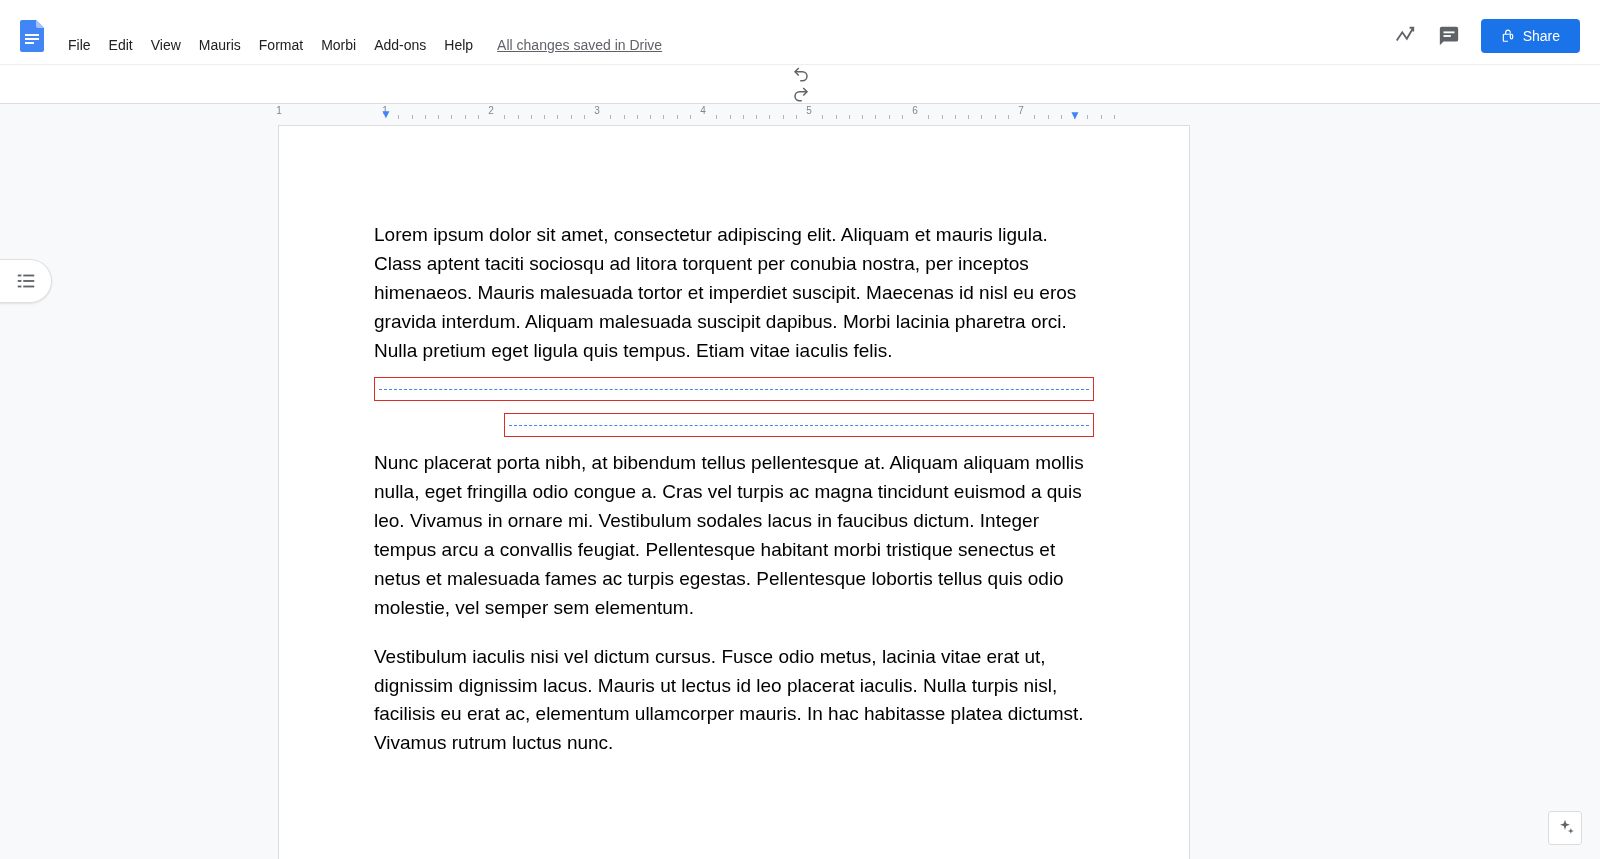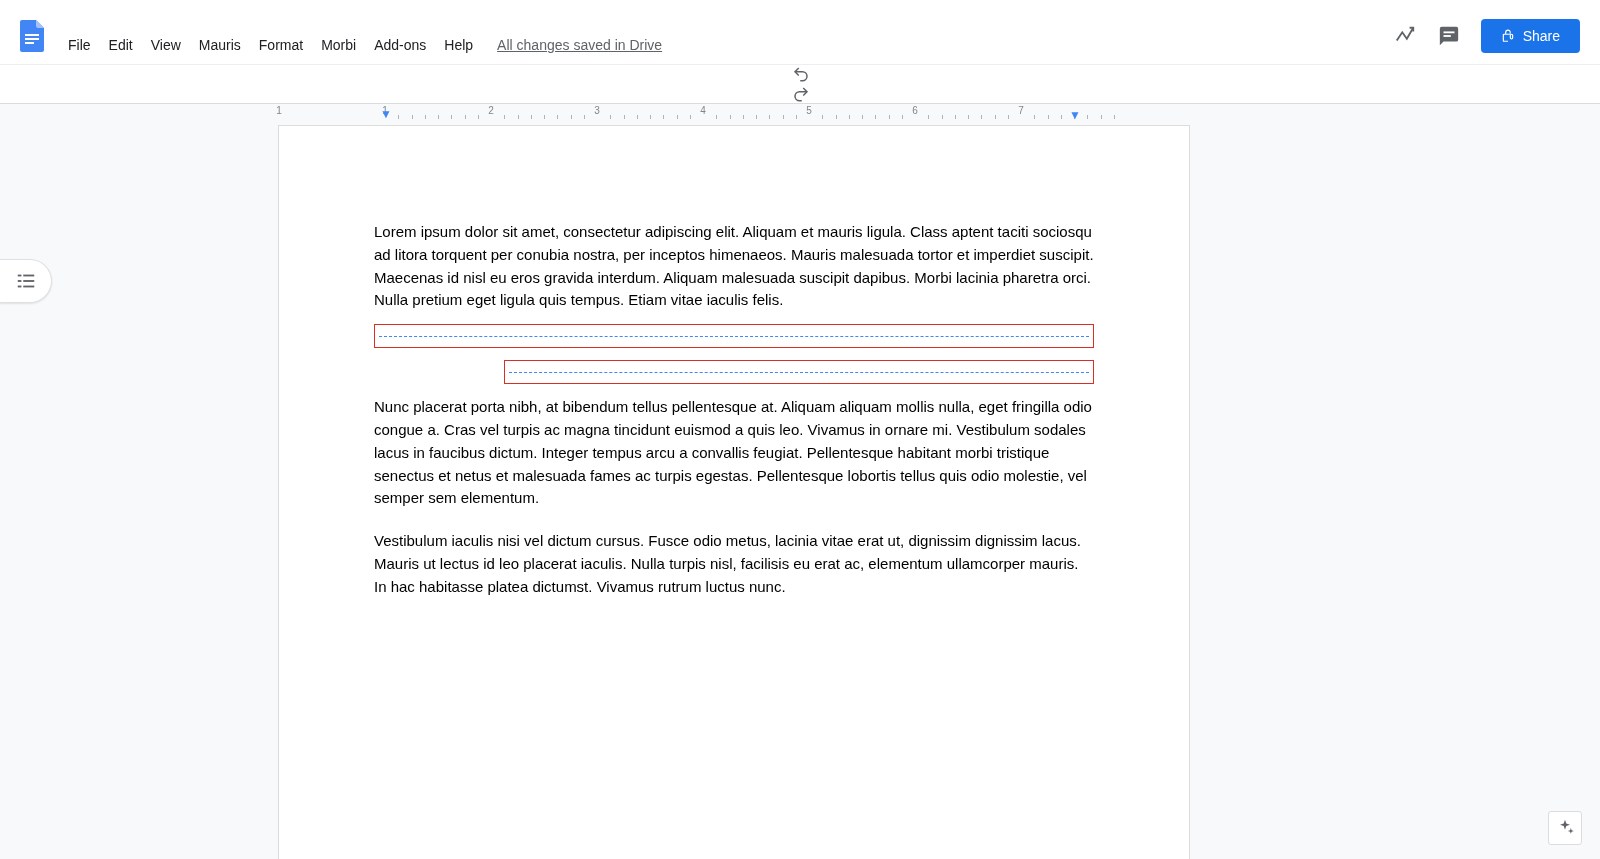--- a/index.html
+++ b/index.html
@@ -37,21 +37,21 @@
 
 .canvas-area { position: absolute; top: 104px; left: 0; right: 0; bottom: 0; background: #f8f9fa; overflow: hidden; }
 .ruler { position:absolute; top:0; left:0; right:0; height:16px; background:#f8f9fa; }
 .ruler-inner { position:absolute; left:279px; width:910px; height:16px; }
 .ruler-num { position:absolute; top:1px; font-size:10px; color:#80868b; transform: translateX(-50%); }
 .ruler-tick { position:absolute; top:11px; width:1px; height:4px; background:#b0b3b8; }
 .indent-left { position:absolute; top:3px; color:#4285f4; font-size:12px; }
 .indent-right { position:absolute; top:4px; color:#4285f4; font-size:12px; }
 
 .page { position: absolute; top: 22px; left: 279px; width: 910px; height: 1100px; background: #fff; box-shadow: 0 0 0 1px #dcdcdc; padding: 95px 95px; }
-.para { font-family: Arial; font-size: 15px; color: #000; line-height: 1.52; margin-bottom: 0; }
+.para { font-family: Arial; font-size: 19px; color: #000; line-height: 1.52; margin-bottom: 0; }
 .indent-block { margin-left: 130px; }
 .sep-box { border: 1.5px solid #d93025; height: 24px; margin: 12px 0; display:flex; align-items:center; padding:0 4px; }
 .sep-box.indent { margin-left: 130px; }
 .sep-dash { width:100%; border-top: 1px dashed #4285f4; }
 
 
 .outline-tab { position:absolute; left:0; top:155px; width:52px; height:44px; background:#fff; border:1px solid #e0e0e0; border-left:none; border-radius:0 22px 22px 0; display:flex; align-items:center; justify-content:center; color:#5f6368; cursor:pointer; box-shadow: 0 1px 2px rgba(0,0,0,0.1);}
 
 
 .explore-btn { position:absolute; right:18px; bottom:14px; width:34px; height:34px; background:#fff; border:1px solid #dadce0; border-radius:3px; display:flex; align-items:center; justify-content:center; color:#5f6368; cursor:pointer; }

